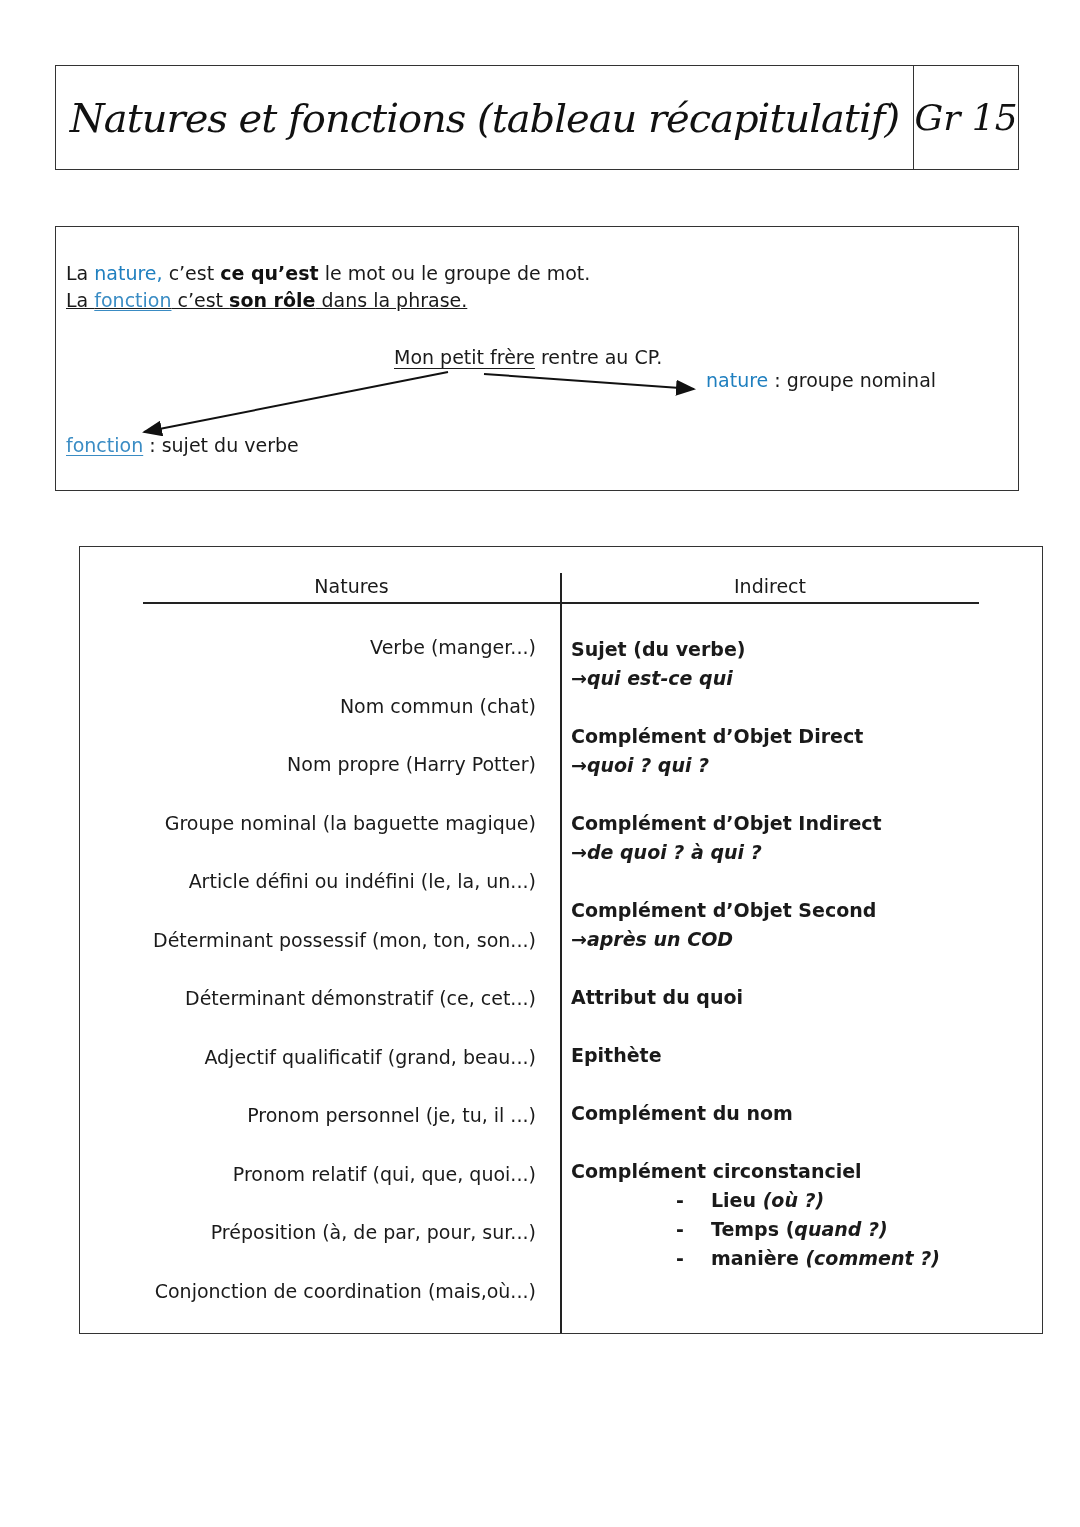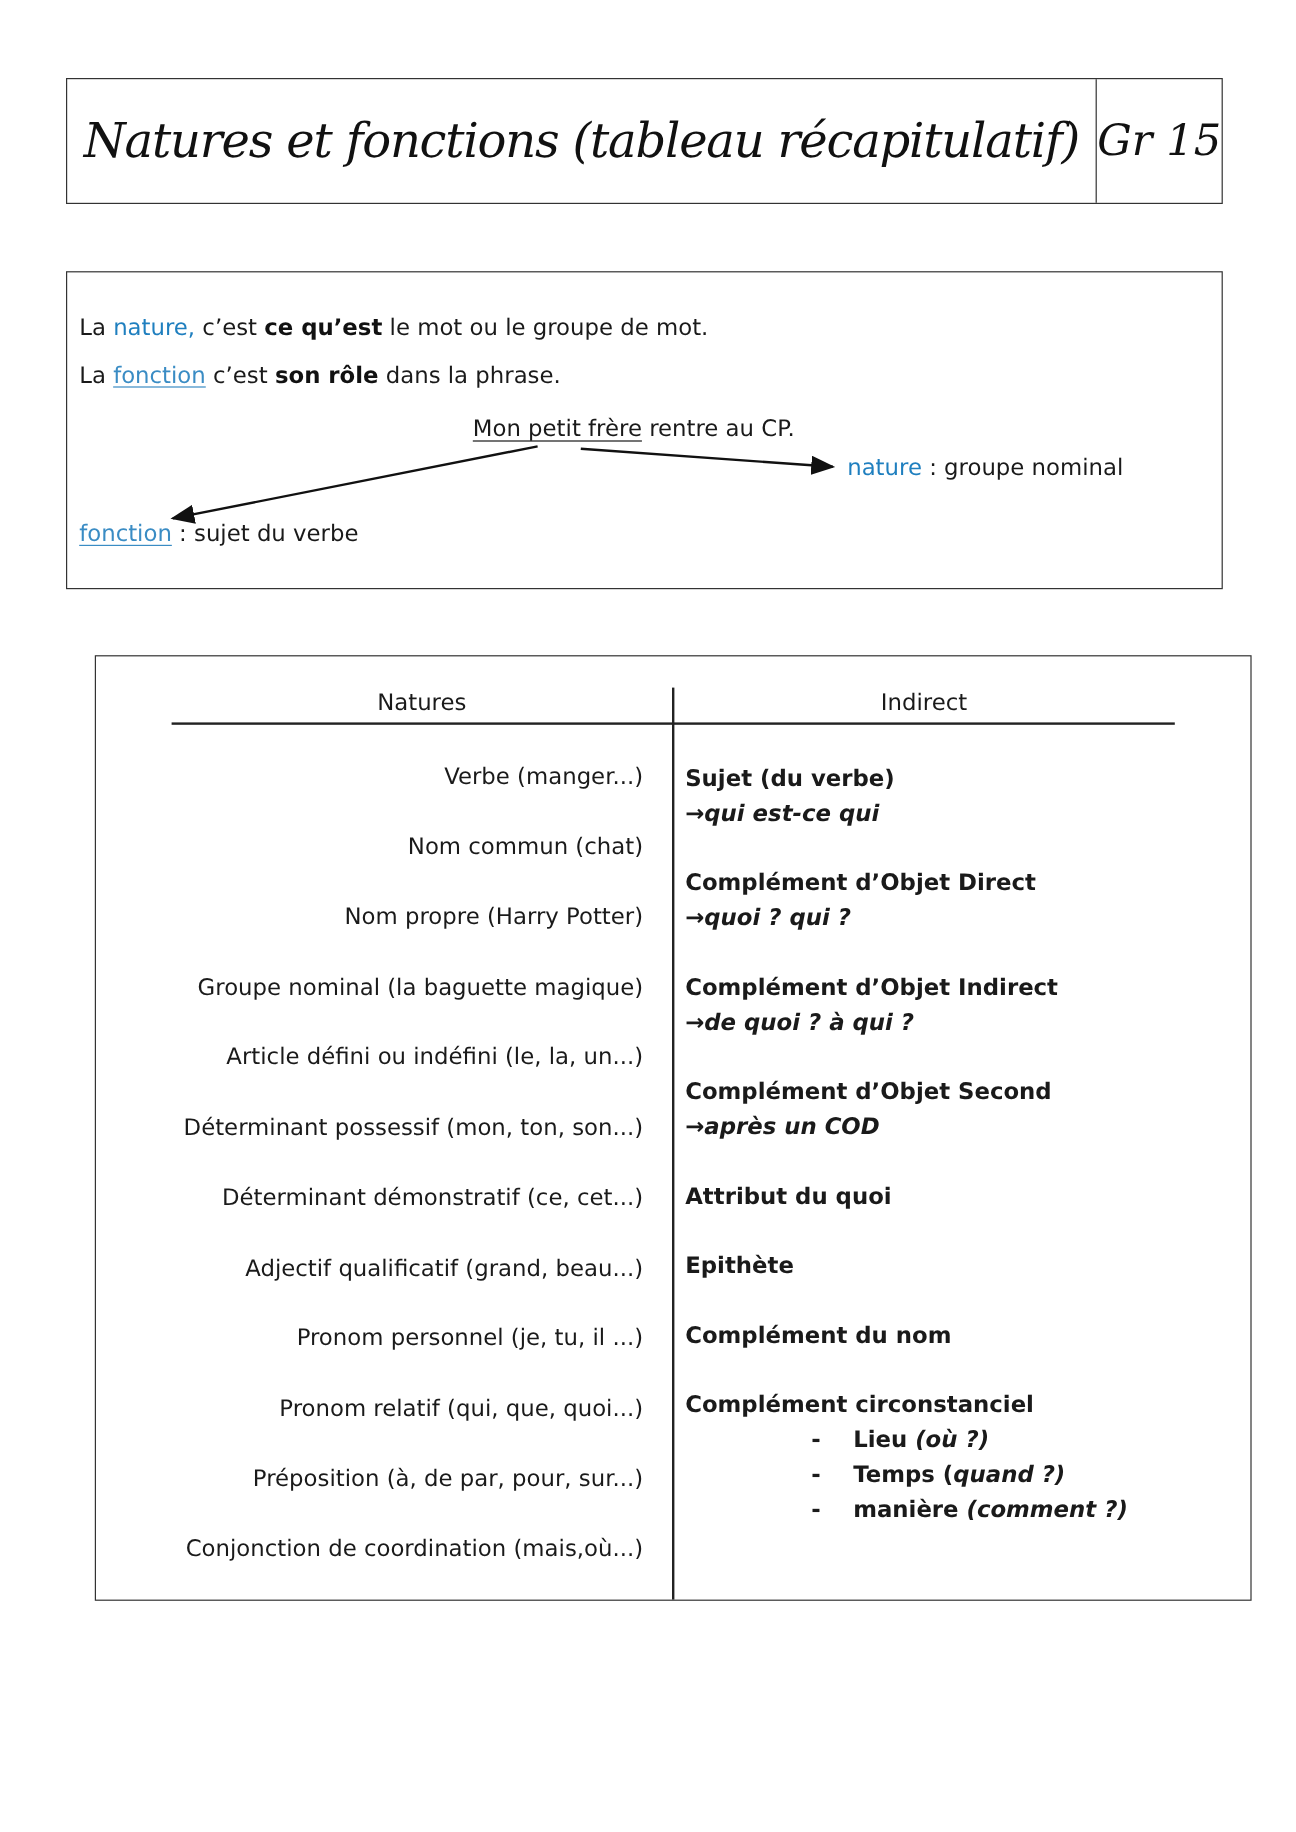--- a/index.html
+++ b/index.html
@@ -25,21 +25,21 @@
     position: absolute; left: 55px; top: 226px; width: 964px; height: 265px;
     border: 1.5px solid #333;
   }
   .def-line { position: absolute; left: 10px; font-size: 19px; line-height: 24px; }
   .blue { color: #1f7fbf; }
   .blue-u { color: #3a8cc4; text-decoration: underline; text-underline-offset: 3px; }
   .bold { font-weight: bold; color: #111; }
   .u { text-decoration: underline; text-underline-offset: 4px; }
 
   .ex-sentence { position: absolute; left: 338px; top: 119px; font-size: 19px; }
-  .ex-nature { position: absolute; left: 650px; top: 152px; font-size: 19px; }
+  .ex-nature { position: absolute; left: 650px; top: 142px; font-size: 19px; }
   .ex-fonction { position: absolute; left: 10px; top: 207px; font-size: 19px; }
   .arrows { position: absolute; left: 0; top: 0; }
 
   .table-box {
     position: absolute; left: 55px; top: 546px; width: 964px; height: 788px;
     border: 1.5px solid #333;
     margin-left: 24px;
   }
   .col-divider {
     position: absolute; left: 480px; top: 26px; width: 1.5px; height: 760px; background: #222;
@@ -67,21 +67,21 @@
 
 <div class="title-box">
   <div class="title-main">Natures et fonctions (tableau récapitulatif)</div>
   <div class="title-group">Gr 15</div>
 </div>
 
 <div class="def-box">
   <div class="def-line" style="top:34px;">
     <span>La </span><span class="blue">nature,</span><span> c’est </span><span class="bold">ce qu’est</span><span> le mot ou le groupe de mot.</span>
   </div>
-  <div class="def-line" style="top:74px;">
+  <div class="def-line" style="top:61px;text-decoration:underline;">
     <span>La </span><span class="blue-u">fonction</span><span> c’est </span><span class="bold">son rôle</span><span> dans la phrase.</span>
   </div>
 
   <div class="ex-sentence">
     <span class="u">Mon petit frère</span><span> rentre au CP.</span>
   </div>
 
   <svg class="arrows" width="964" height="265">
     <defs>
       <marker id="ah" markerWidth="10" markerHeight="8" refX="9" refY="4" orient="auto">

